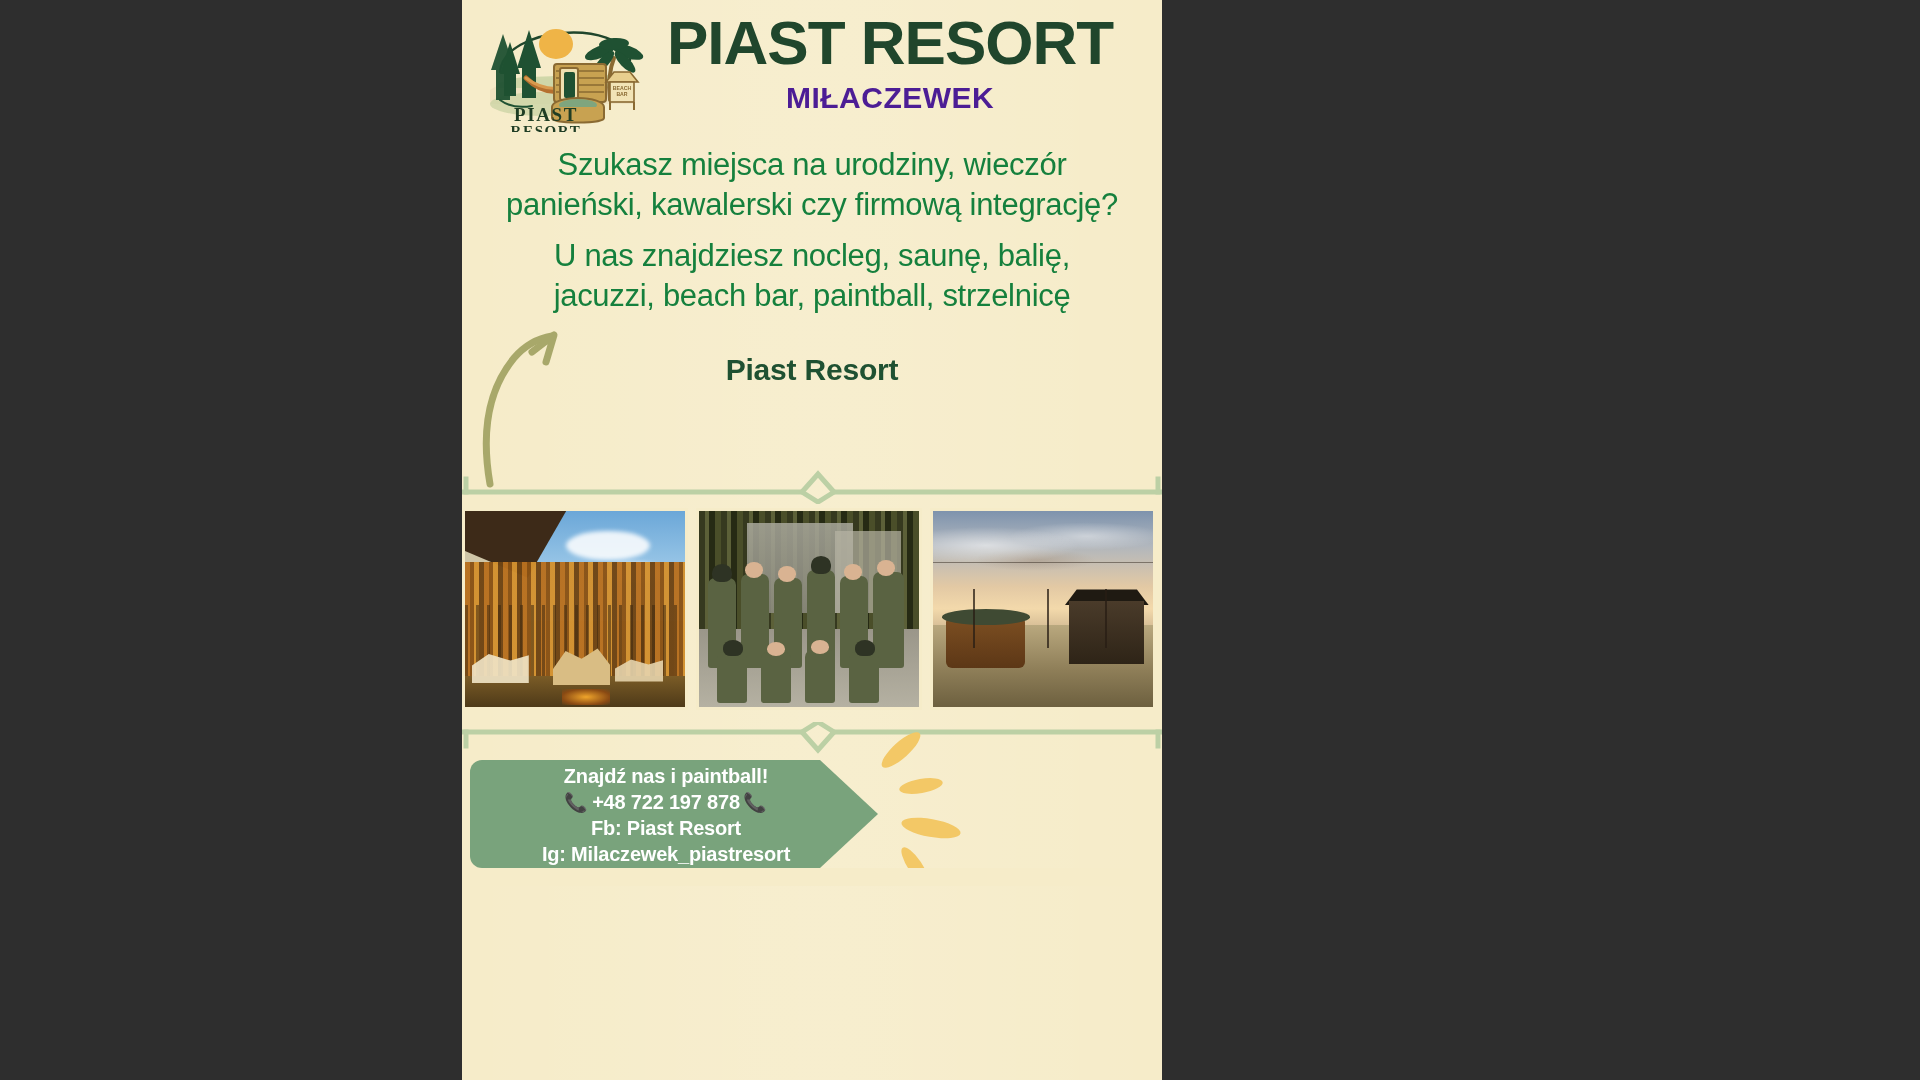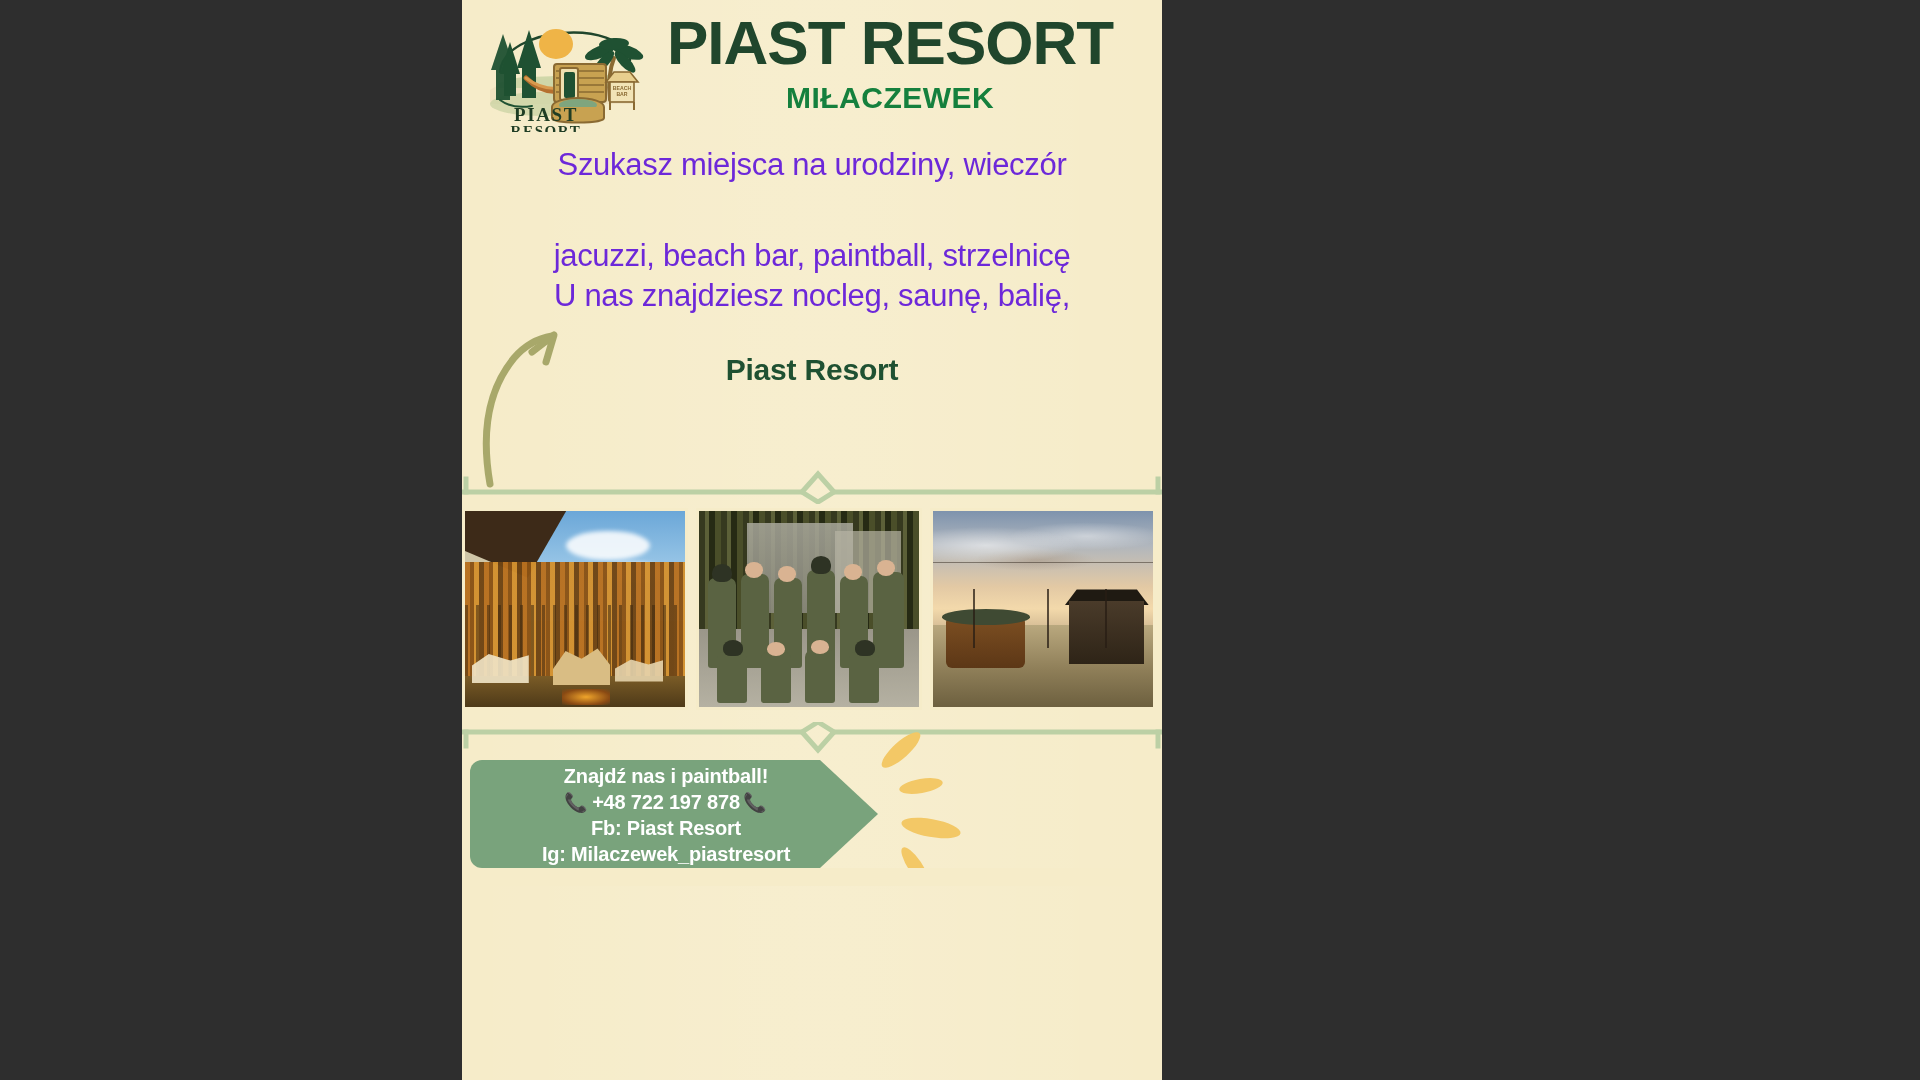--- a/index.html
+++ b/index.html
@@ -51,31 +51,31 @@
   .brand-title{
     font-size:62px;line-height:.92;
     font-weight:bold;
     letter-spacing:-1px;
     color:#20462c;
     white-space:nowrap;
   }
   .brand-sub{
     margin-top:10px;
     font-size:30px;font-weight:bold;letter-spacing:.5px;
-    color:#15803d;text-align:center;
+    color:#4c1d95;text-align:center;
   }
 
   
   .copy{
     position:absolute;left:0;width:700px;text-align:center;
     color:#41593a;
   }
   .para{
     font-size:31px;line-height:1.28;font-weight:normal;
-    color:#6d28d9;letter-spacing:-.3px;
+    color:#15803d;letter-spacing:-.3px;
   }
   #para1{top:145px;}
   #para2{top:236px;}
   .tagline{
     top:352px;
     font-size:30px;line-height:1.22;font-weight:bold;
     color:#1f5132;letter-spacing:-.2px;
   }
 
   
@@ -338,25 +338,26 @@
       </div>
 
       <div class="titleblock">
         <div class="brand-title">PIAST RESORT</div>
         <div class="brand-sub">MIŁACZEWEK</div>
       </div>
     </div>
 
     <div class="copy para" id="para1">
       <div>Szukasz miejsca na urodziny, wieczór</div>
+      <div>panieński, kawalerski czy firmową integrację?</div>
     </div>
 
     <div class="copy para" id="para2">
+      <div>U nas znajdziesz nocleg, saunę, balię,</div>
       <div>jacuzzi, beach bar, paintball, strzelnicę</div>
-      <div>U nas znajdziesz nocleg, saunę, balię,</div>
     </div>
 
     <div class="copy tagline">
       <div>Piast Resort</div>
     </div>
 
     <div class="arrow-doodle">
       <svg viewBox="0 0 110 170" xmlns="http://www.w3.org/2000/svg" aria-hidden="true">
         <path d="M10 166 C 2 120, 6 74, 34 40 C 46 26, 60 20, 72 18" fill="none" stroke="#a8a86a" stroke-width="7" stroke-linecap="round"></path>
         <path d="M52 34 L74 17 L66 44" fill="none" stroke="#a8a86a" stroke-width="7" stroke-linecap="round" stroke-linejoin="round"></path>

